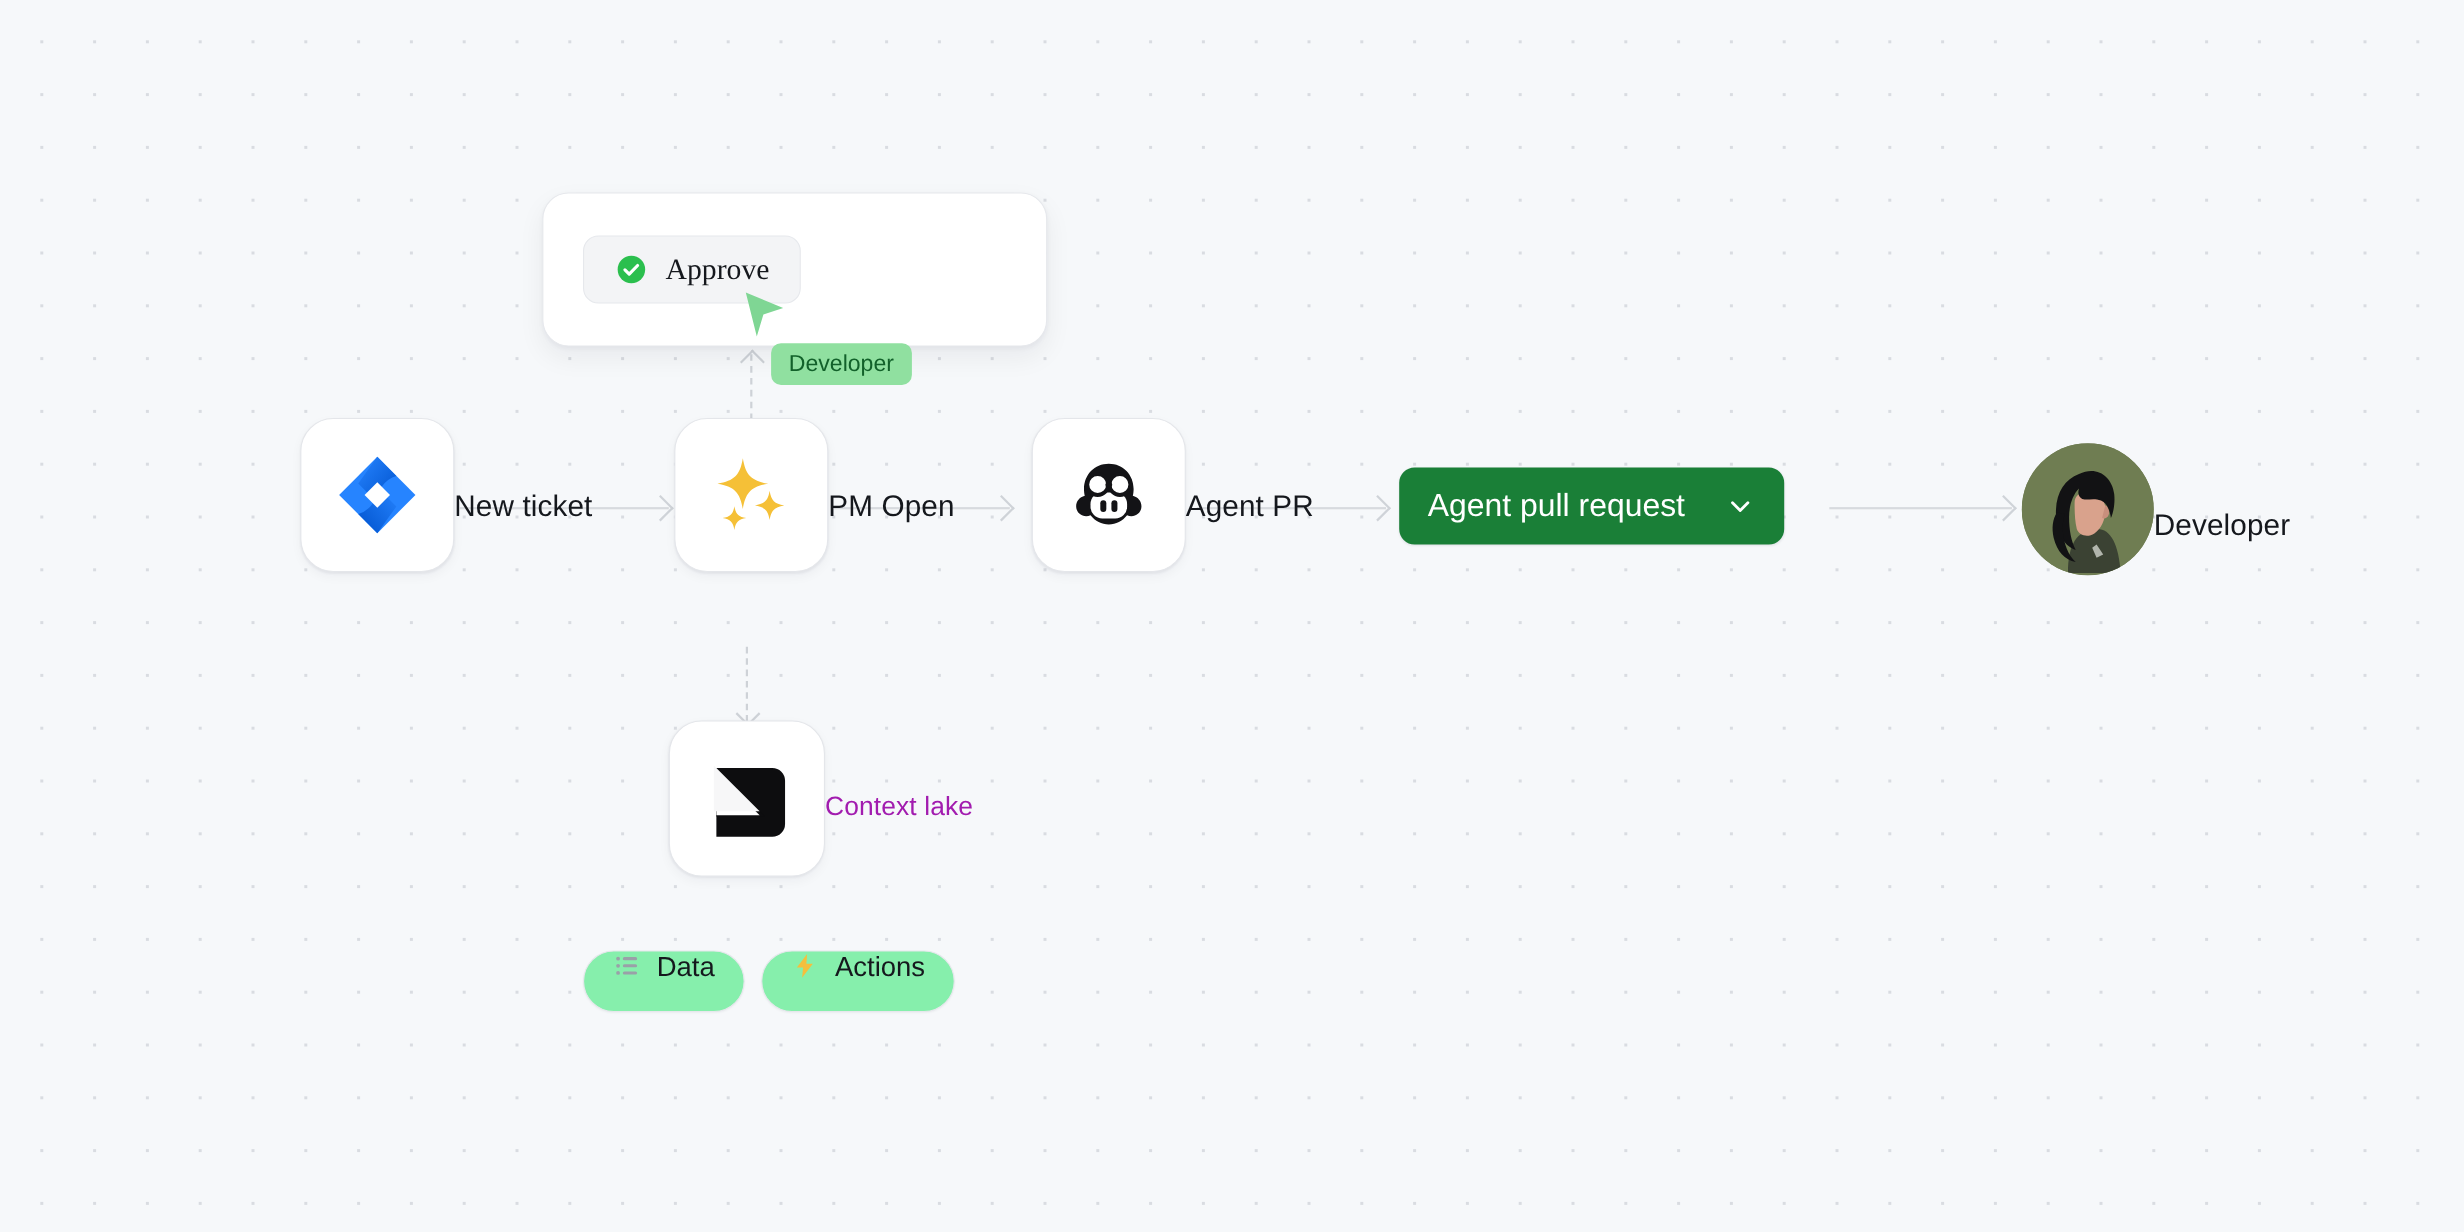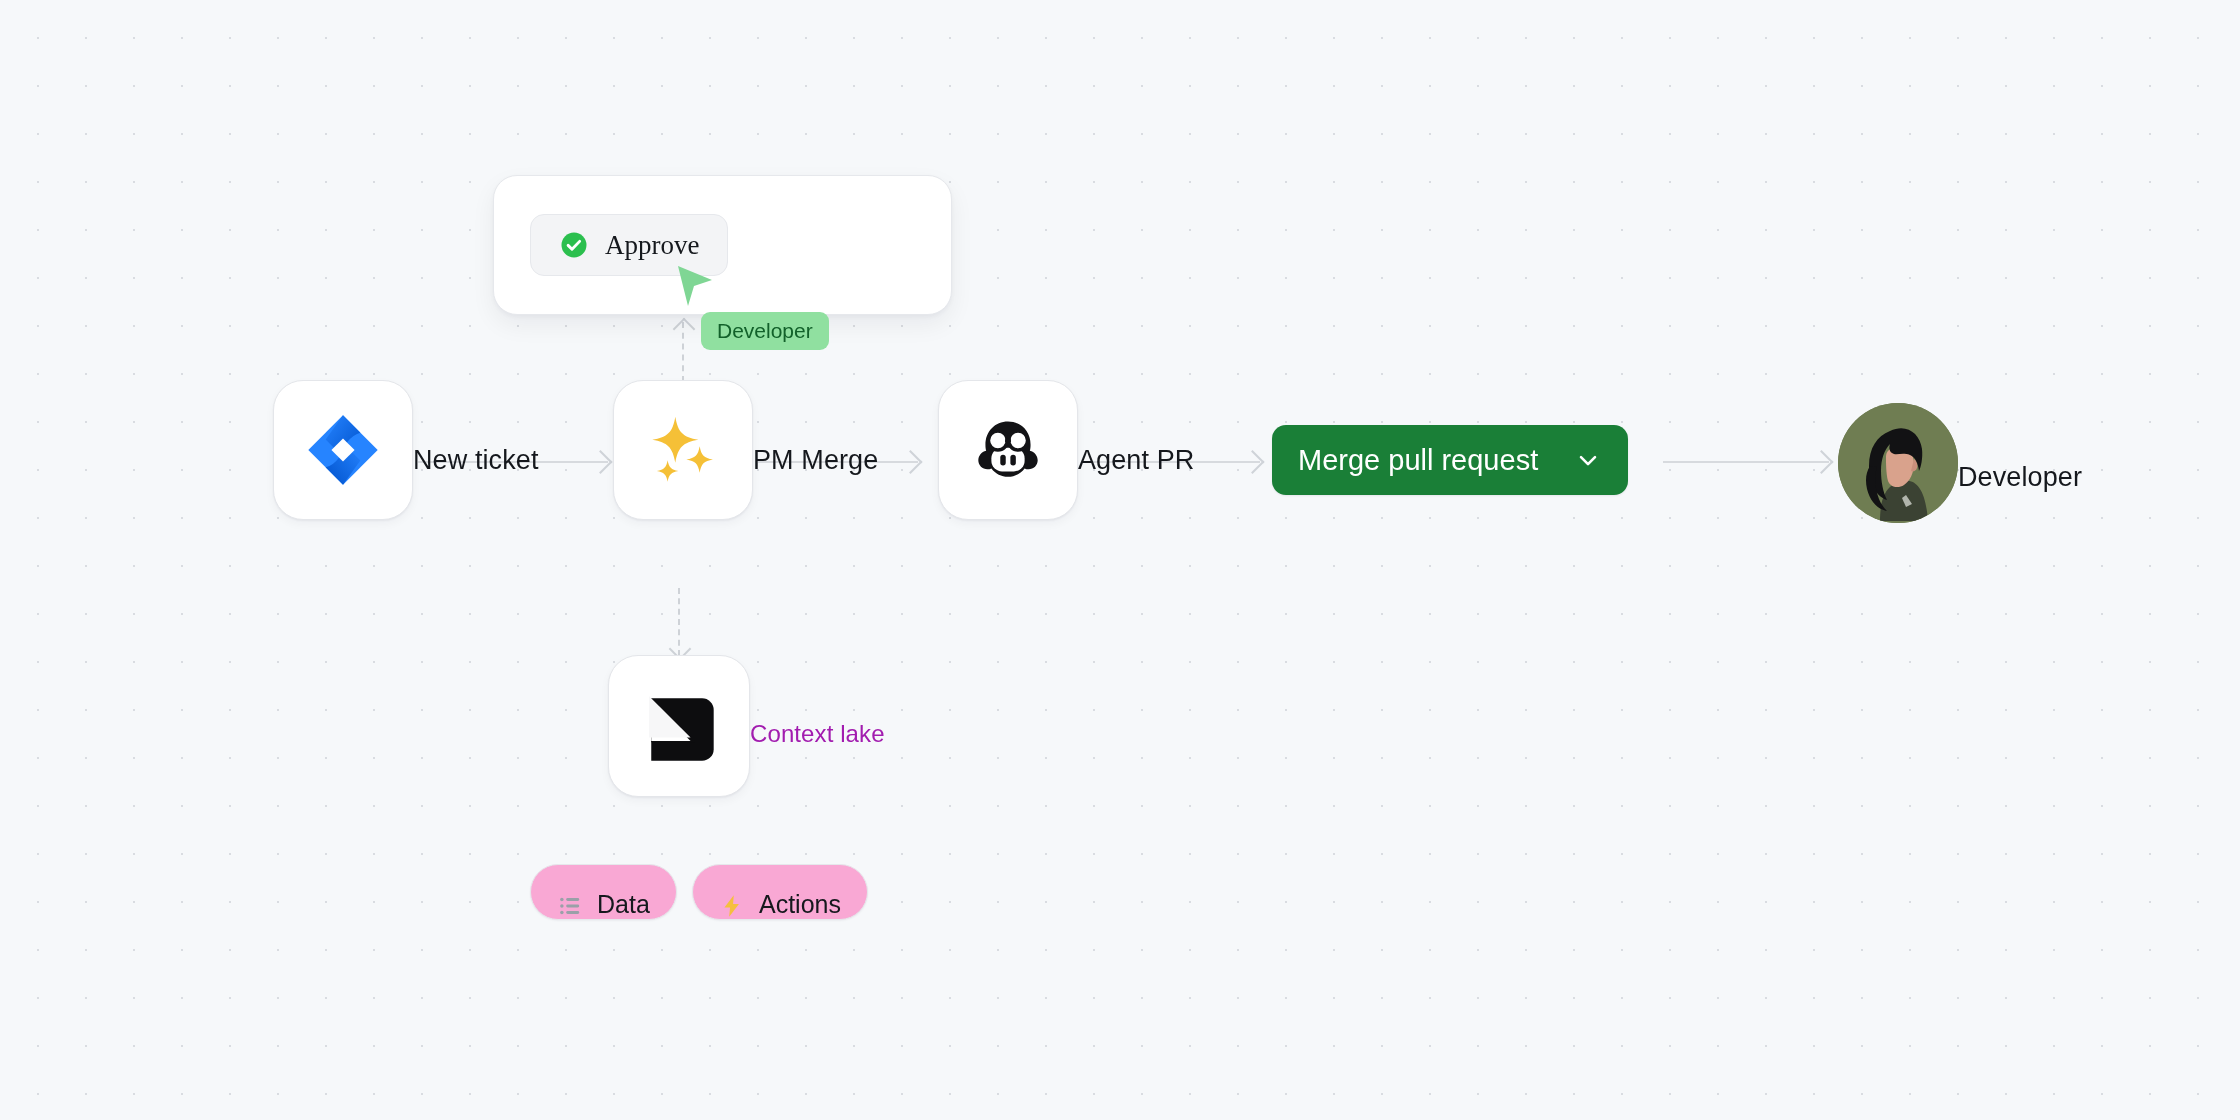--- a/index.html
+++ b/index.html
@@ -73,23 +73,23 @@
   #merge-button{
     position:absolute;left:1272px;top:425px;
     height:70px;display:flex;align-items:center;gap:36px;
     padding:0 26px 0 26px;border-radius:14px;
     background:#1a7f37;color:#fff;border:none;cursor:pointer;
     font-size:29px;font-family:inherit;
     box-shadow:0 1px 2px rgba(16,24,40,.08);
   }
   
   .pill{
-    position:absolute;display:flex;align-items:flex-end;gap:14px;
+    position:absolute;display:flex;align-items:flex-start;gap:14px;
     height:54px;padding:0 26px;border-radius:30px;
-    background:#f9a8d4;border:1px solid #e6e8ec;
+    background:#86efac;border:1px solid #e6e8ec;
     box-shadow:0 1px 2px rgba(16,24,40,.05);
     font-size:25px;color:#15181d;cursor:pointer;white-space:nowrap;
     font-family:inherit;
   }
   
   #cursor-developer{position:absolute;left:672px;top:262px;}
   #cursor-developer .tag{
     position:absolute;left:29px;top:50px;
     background:#90e0a0;color:#12612a;
     font-size:21px;padding:7px 16px;border-radius:9px;white-space:nowrap;
@@ -152,21 +152,21 @@
 </div>
 
 <div class="node" style="left:613px;top:380px;">
   <div class="node-box">
     <svg width="82" height="82" viewBox="0 0 64 64">
       <path d="M26 6 c2 12 6 16 18 18 c-12 2 -16 6 -18 18 c-2 -12 -6 -16 -18 -18 c12 -2 16 -6 18 -18z" fill="#f5c037"></path>
       <path d="M45 29 c1.2 7 3.4 9.2 10.4 10.4 c-7 1.2 -9.2 3.4 -10.4 10.4 c-1.2 -7 -3.4 -9.2 -10.4 -10.4 c7 -1.2 9.2 -3.4 10.4 -10.4z" fill="#f5c037"></path>
       <path d="M20 40 c1 5.6 2.8 7.4 8.4 8.4 c-5.6 1 -7.4 2.8 -8.4 8.4 c-1 -5.6 -2.8 -7.4 -8.4 -8.4 c5.6 -1 7.4 -2.8 8.4 -8.4z" fill="#f5c037"></path>
     </svg>
   </div>
-  <div class="node-label">PM Merge</div>
+  <div class="node-label">PM Open</div>
 </div>
 
 <div class="node" style="left:938px;top:380px;">
   <div class="node-box">
     <svg width="76" height="76" viewBox="0 0 64 64">
       <path d="M32 8c-11 0-19 8.4-19 19.5 0 2 .2 3.6.6 5.1C9.6 33.6 7 36.9 7 40.6c0 4.3 3.4 7.6 7.7 7.6 1.2 0 2.3-.2 3.3-.7C21.6 52 26.4 54.5 32 54.5s10.4-2.5 14-7c1 .5 2.1.7 3.3.7 4.3 0 7.7-3.3 7.7-7.6 0-3.7-2.6-7-6.6-8 .4-1.5.6-3.1.6-5.1C51 16.4 43 8 32 8z" fill="#131316"></path>
       <rect x="18" y="30" width="28" height="20" rx="9" fill="#ffffff"></rect>
       <circle cx="23.5" cy="24" r="8" fill="#ffffff"></circle>
       <circle cx="40.5" cy="24" r="8" fill="#ffffff"></circle>
       <circle cx="23.5" cy="24" r="8" fill="none" stroke="#131316" stroke-width="3"></circle>
@@ -200,21 +200,21 @@
       <path d="M76 56 c3 2 4 6 3 9 c-1 3-4 4-6 3z" fill="#c98f7c"></path>
       <path d="M52 28 c16-8 30 2 32 18 c1 9-1 18-3 22 c-1-8-4-14-9-16 c-8-3-14 1-18-2 c-3-2-3-6-2-9 c-6 6-9 16-9 26 c0 12 2 22 6 30 c-12-4-18-18-18-34 c0-18 8-30 21-35z" fill="#121214"></path>
       <path d="M39 64 c-3 10-2 22 2 32 c2 5 5 9 8 12 c-10-2-17-10-20-22 c-2-9-1-17 3-23z" fill="#121214"></path>
       <path d="M68 92 l6 9 l-6 3 l-4-9z" fill="#cfd2cb" opacity=".8"></path>
     </svg>
   </div>
   <div class="node-label" style="margin-top:28px;">Developer</div>
 </div>
 
 <button id="merge-button">
-  <span>Merge pull request</span>
+  <span>Agent pull request</span>
   <svg width="28" height="28" viewBox="0 0 24 24">
     <path d="M6 9.5 L12 15.5 L18 9.5" fill="none" stroke="#ffffff" stroke-width="2.2" stroke-linecap="round" stroke-linejoin="round"></path>
   </svg>
 </button>
 
 <div class="pill" style="left:530px;top:864px;">
   <svg width="26" height="26" viewBox="0 0 24 24">
     <circle cx="4.5" cy="6" r="1.6" fill="#9aa0a8"></circle>
     <circle cx="4.5" cy="12" r="1.6" fill="#9aa0a8"></circle>
     <circle cx="4.5" cy="18" r="1.6" fill="#9aa0a8"></circle>

